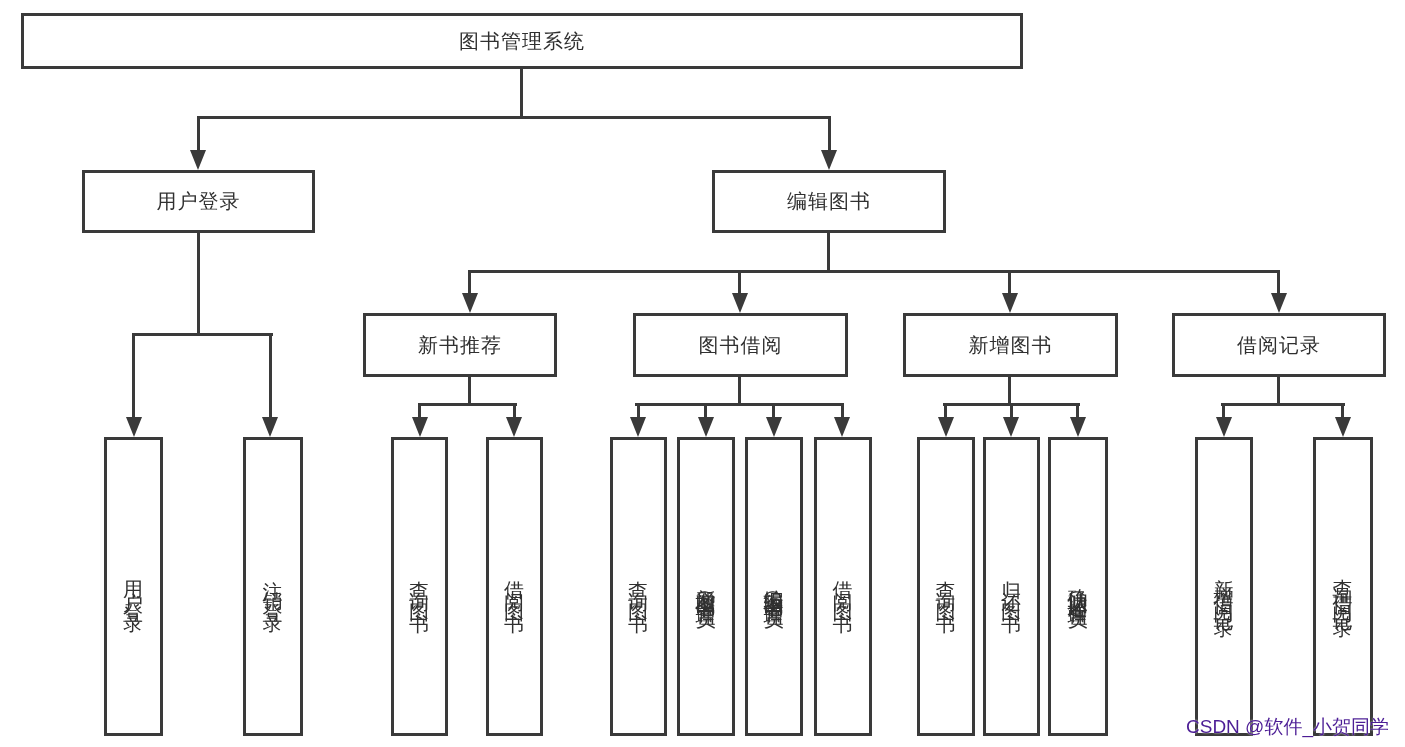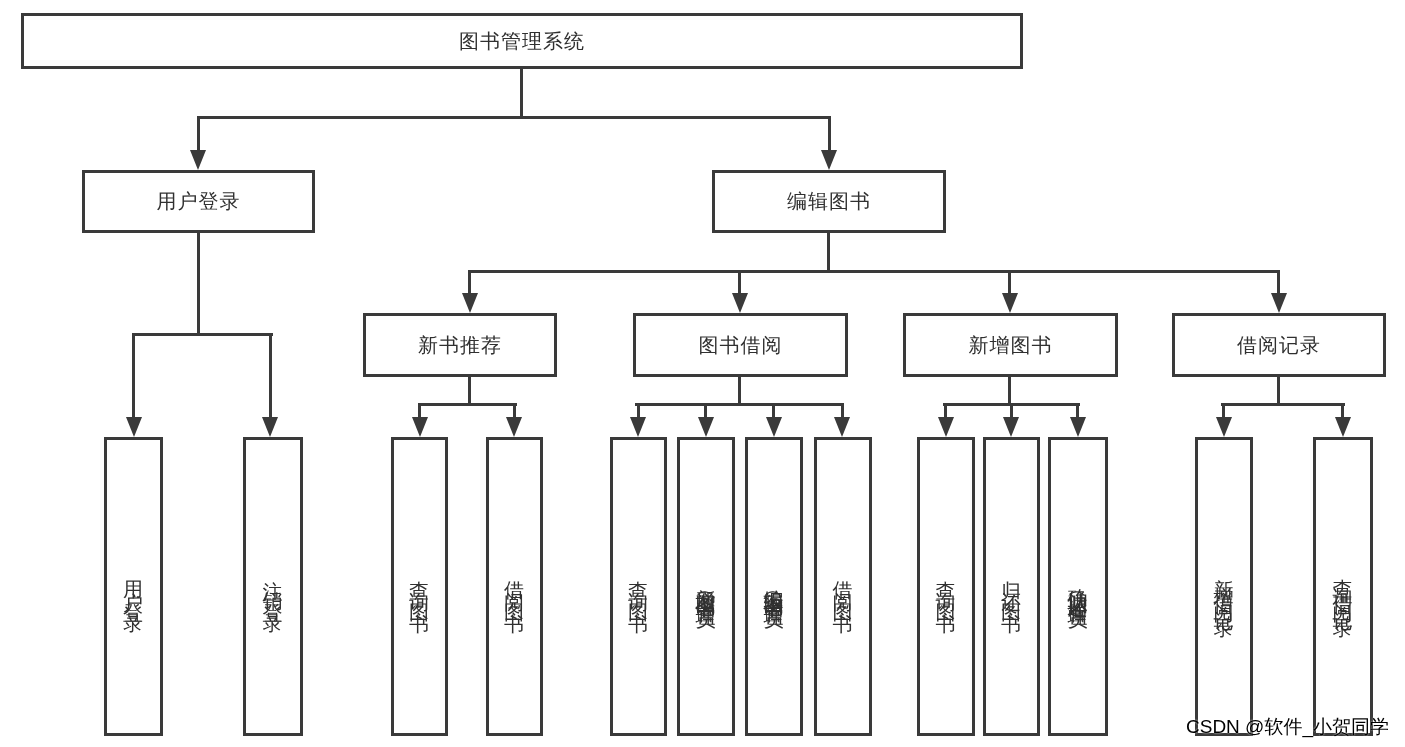--- a/index.html
+++ b/index.html
@@ -21,21 +21,21 @@
   .s9 span { letter-spacing:3px; }
 
   .line  { position:absolute; background:#3a3a3a; }
   .arrow {
     position:absolute; width:0; height:0;
     border-left:8px solid transparent; border-right:8px solid transparent;
     border-top:20px solid #3a3a3a;
   }
   .watermark {
     position:absolute; left:1186px; top:714px;
-    font-size:19px; color:#000000; white-space:nowrap; z-index:5;
+    font-size:19px; color:#4c1d95; white-space:nowrap; z-index:5;
     text-shadow:0 0 2px #ffffff;
   }
 </style>
 </head>
 <body>
 
 <div class="canvas">
 
   <div class="box hbox" style="left:21px;top:13px;width:1002px;height:56px">
     <span>图书管理系统</span>

